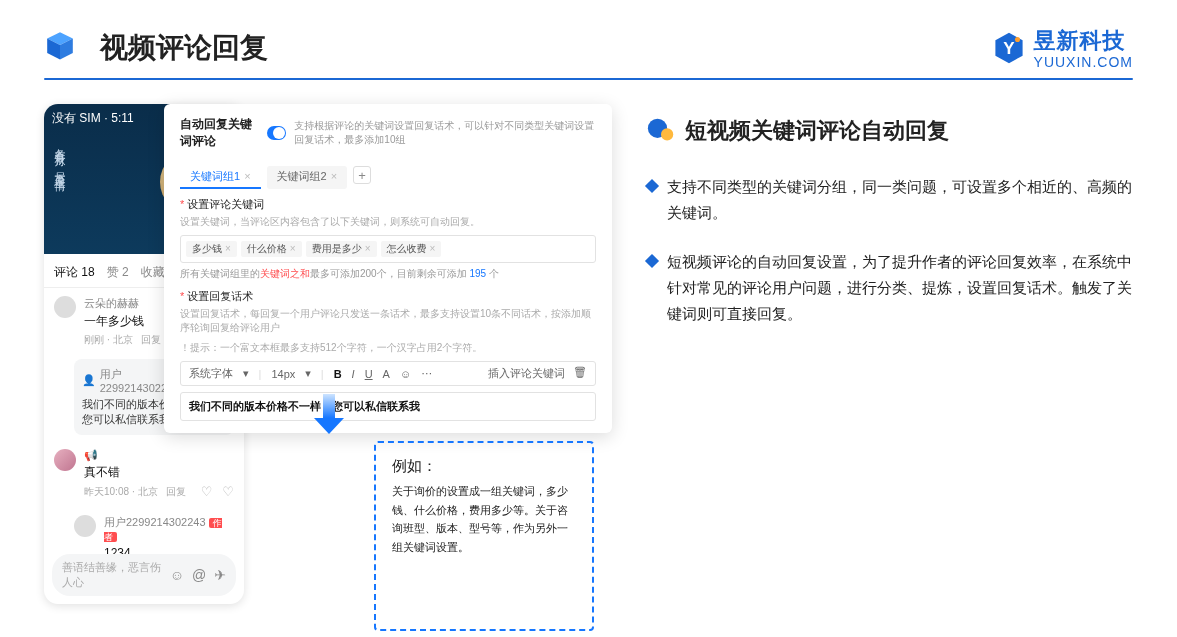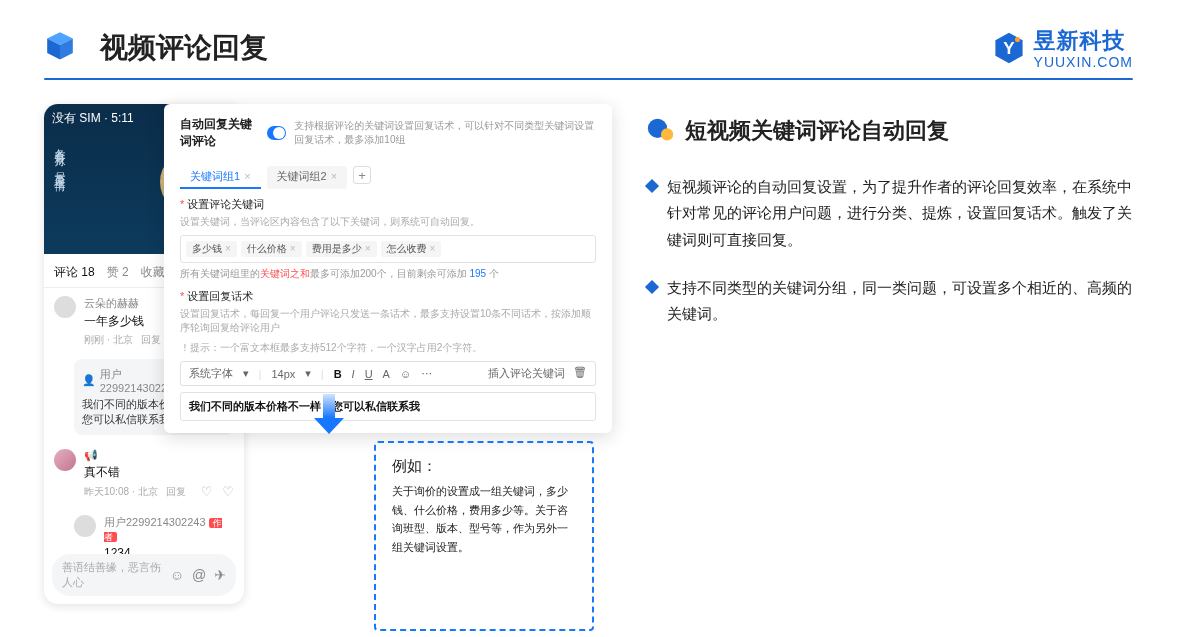--- a/index.html
+++ b/index.html
@@ -236,21 +236,21 @@
     <div class="rcol">
       <div class="sec-hd">
         <svg class="bubble" viewBox="0 0 32 32">
             <circle cx="12" cy="14" r="11" fill="#1b68d4"></circle>
             <circle cx="23" cy="21" r="7" fill="#ffb93d"></circle>
           </svg>
         <div class="sec-ttl">短视频关键词评论自动回复</div>
       </div>
       <div class="bul">
         <div class="diamond"></div>
-        <div class="bul-txt">短视频评论的自动回复设置，为了提升作者的评论回复效率，在系统中针对常见的评论用户问题，进行分类、提炼，设置回复话术。触发了关键词则可直接回复。</div>
+        <div class="bul-txt">支持不同类型的关键词分组，同一类问题，可设置多个相近的、高频的关键词。</div>
       </div>
       <div class="bul">
         <div class="diamond"></div>
-        <div class="bul-txt">支持不同类型的关键词分组，同一类问题，可设置多个相近的、高频的关键词。</div>
+        <div class="bul-txt">短视频评论的自动回复设置，为了提升作者的评论回复效率，在系统中针对常见的评论用户问题，进行分类、提炼，设置回复话术。触发了关键词则可直接回复。</div>
       </div>
     </div>
   </div>
 </div>
 
 </body></html>

